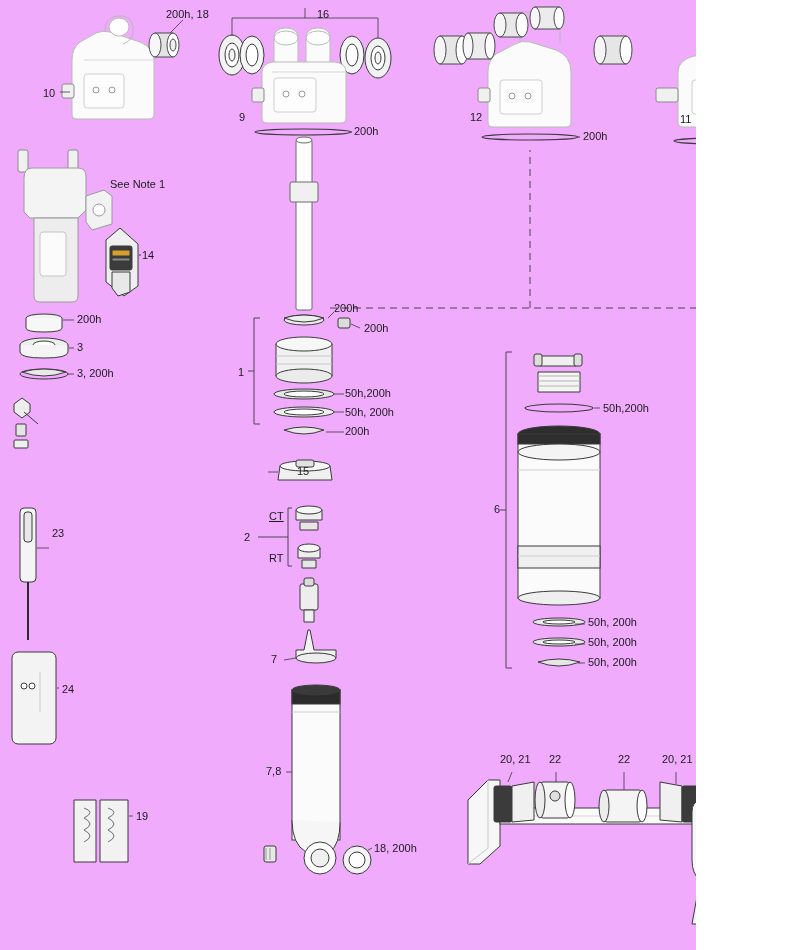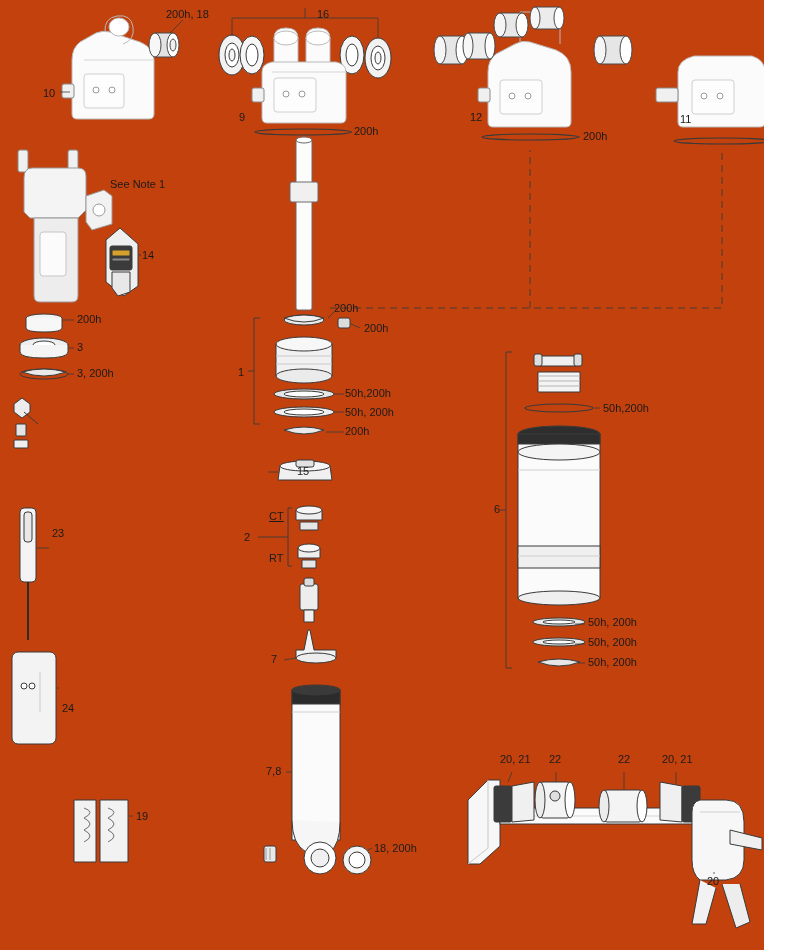--- a/index.html
+++ b/index.html
@@ -2,23 +2,23 @@
 <html><head>
 <meta charset="utf-8">
 <style>
   html, body {
     margin: 0;
     padding: 0;
     background: #ffffff;
   }
   #page {
     position: relative;
-    width: 764px;
+    width: 696px;
     height: 950px;
-    background: #c2410c;
+    background: #f0abfc;
     overflow: hidden;
     font-family: "Liberation Sans", sans-serif;
   }
   #page svg.diagram {
     position: absolute;
     left: 0;
     top: 0;
     width: 800px;
     height: 950px;
   }
@@ -402,21 +402,21 @@
   <div class="lbl" style="left:768px; top:135px;">200h</div>
 
   <div class="lbl" style="left:110px; top:179px;">See Note 1</div>
   <div class="lbl" style="left:142px; top:250px;">14</div>
 
   <div class="lbl" style="left:77px; top:314px;">200h</div>
   <div class="lbl" style="left:77px; top:342px;">3</div>
   <div class="lbl" style="left:77px; top:368px;">3, 200h</div>
 
   <div class="lbl" style="left:52px; top:528px;">23</div>
-  <div class="lbl" style="left:62px; top:684px;margin-top:19px;">24</div>
+  <div class="lbl" style="left:62px; top:684px;">24</div>
   <div class="lbl" style="left:136px; top:811px;">19</div>
 
   <div class="lbl" style="left:334px; top:303px;">200h</div>
   <div class="lbl" style="left:364px; top:323px;">200h</div>
   <div class="lbl" style="left:238px; top:367px;">1</div>
   <div class="lbl" style="left:345px; top:388px;">50h,200h</div>
   <div class="lbl" style="left:345px; top:407px;">50h, 200h</div>
   <div class="lbl" style="left:345px; top:426px;">200h</div>
 
   <div class="lbl" style="left:253px; top:466px;margin-left:44px;">15</div>

